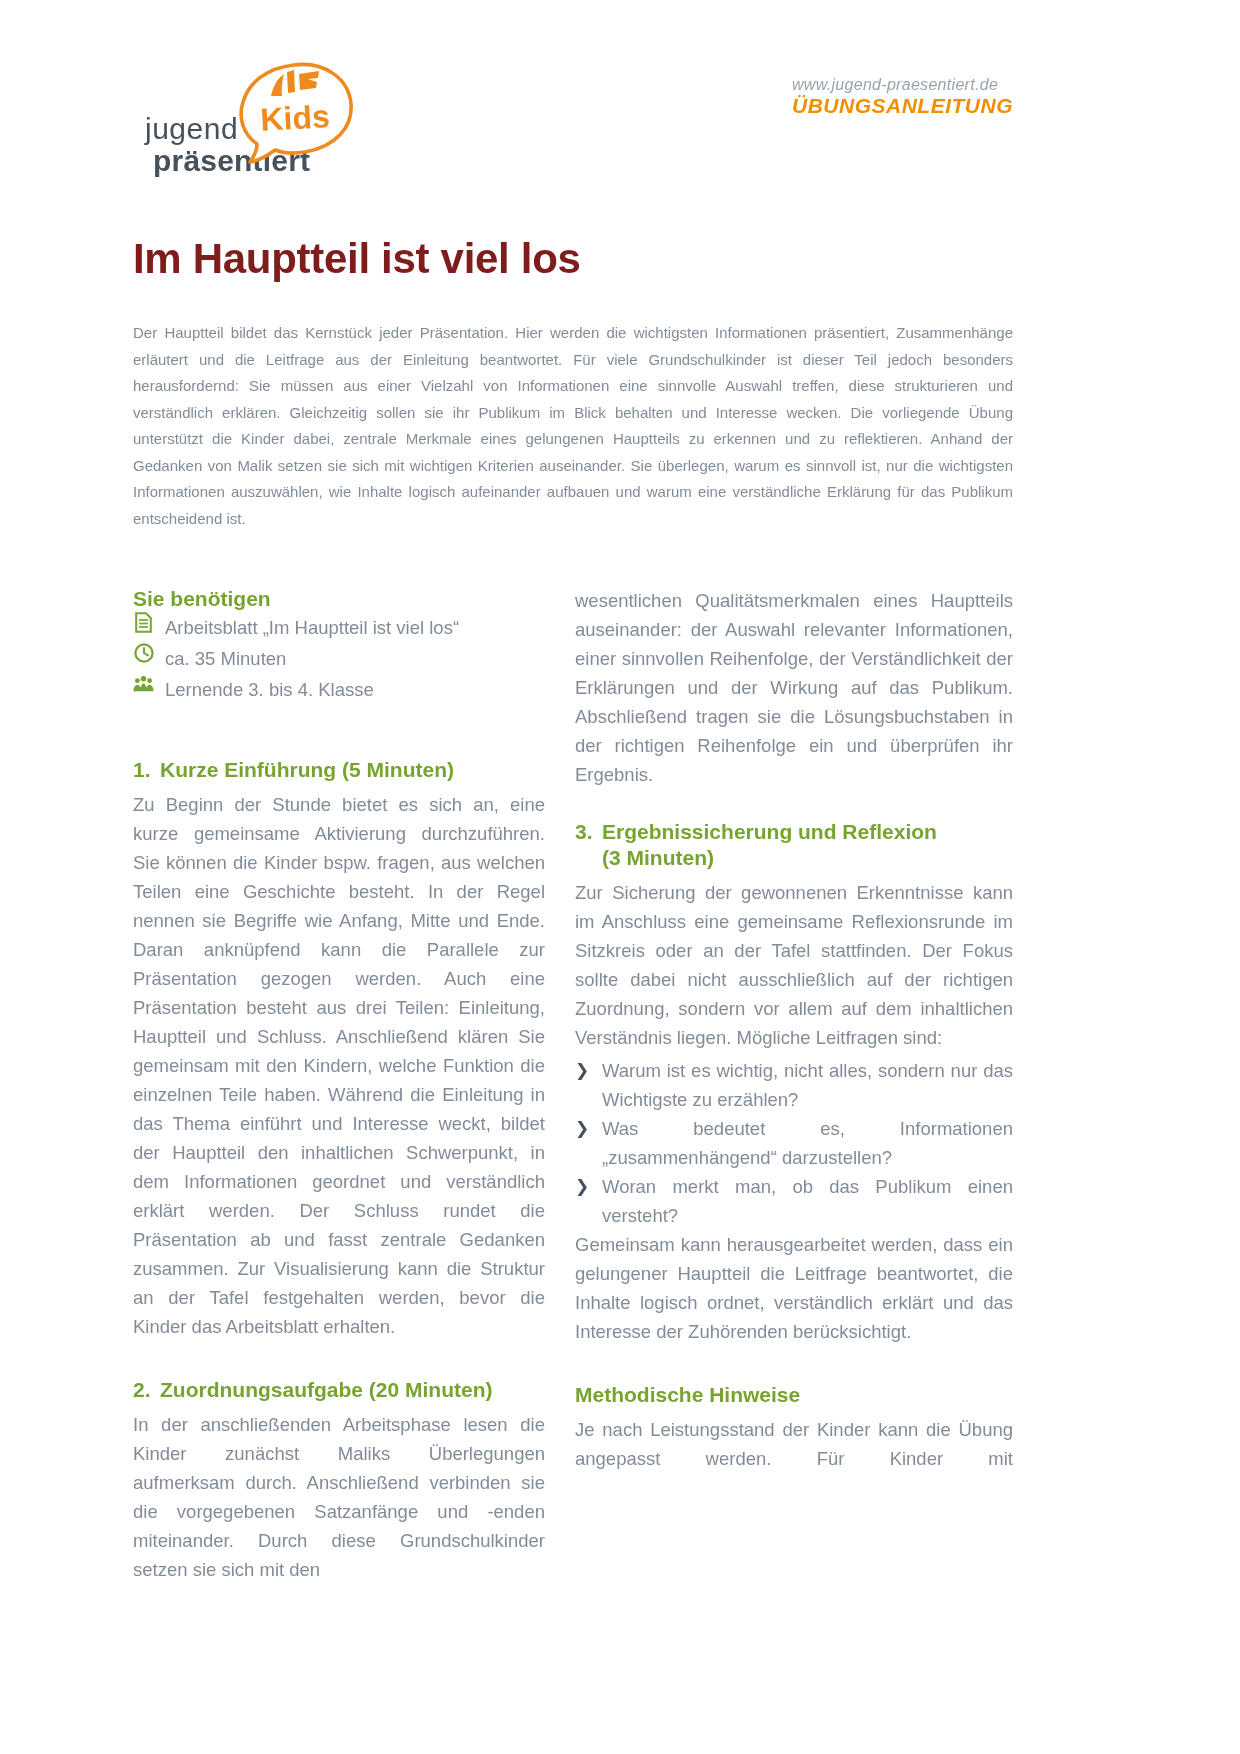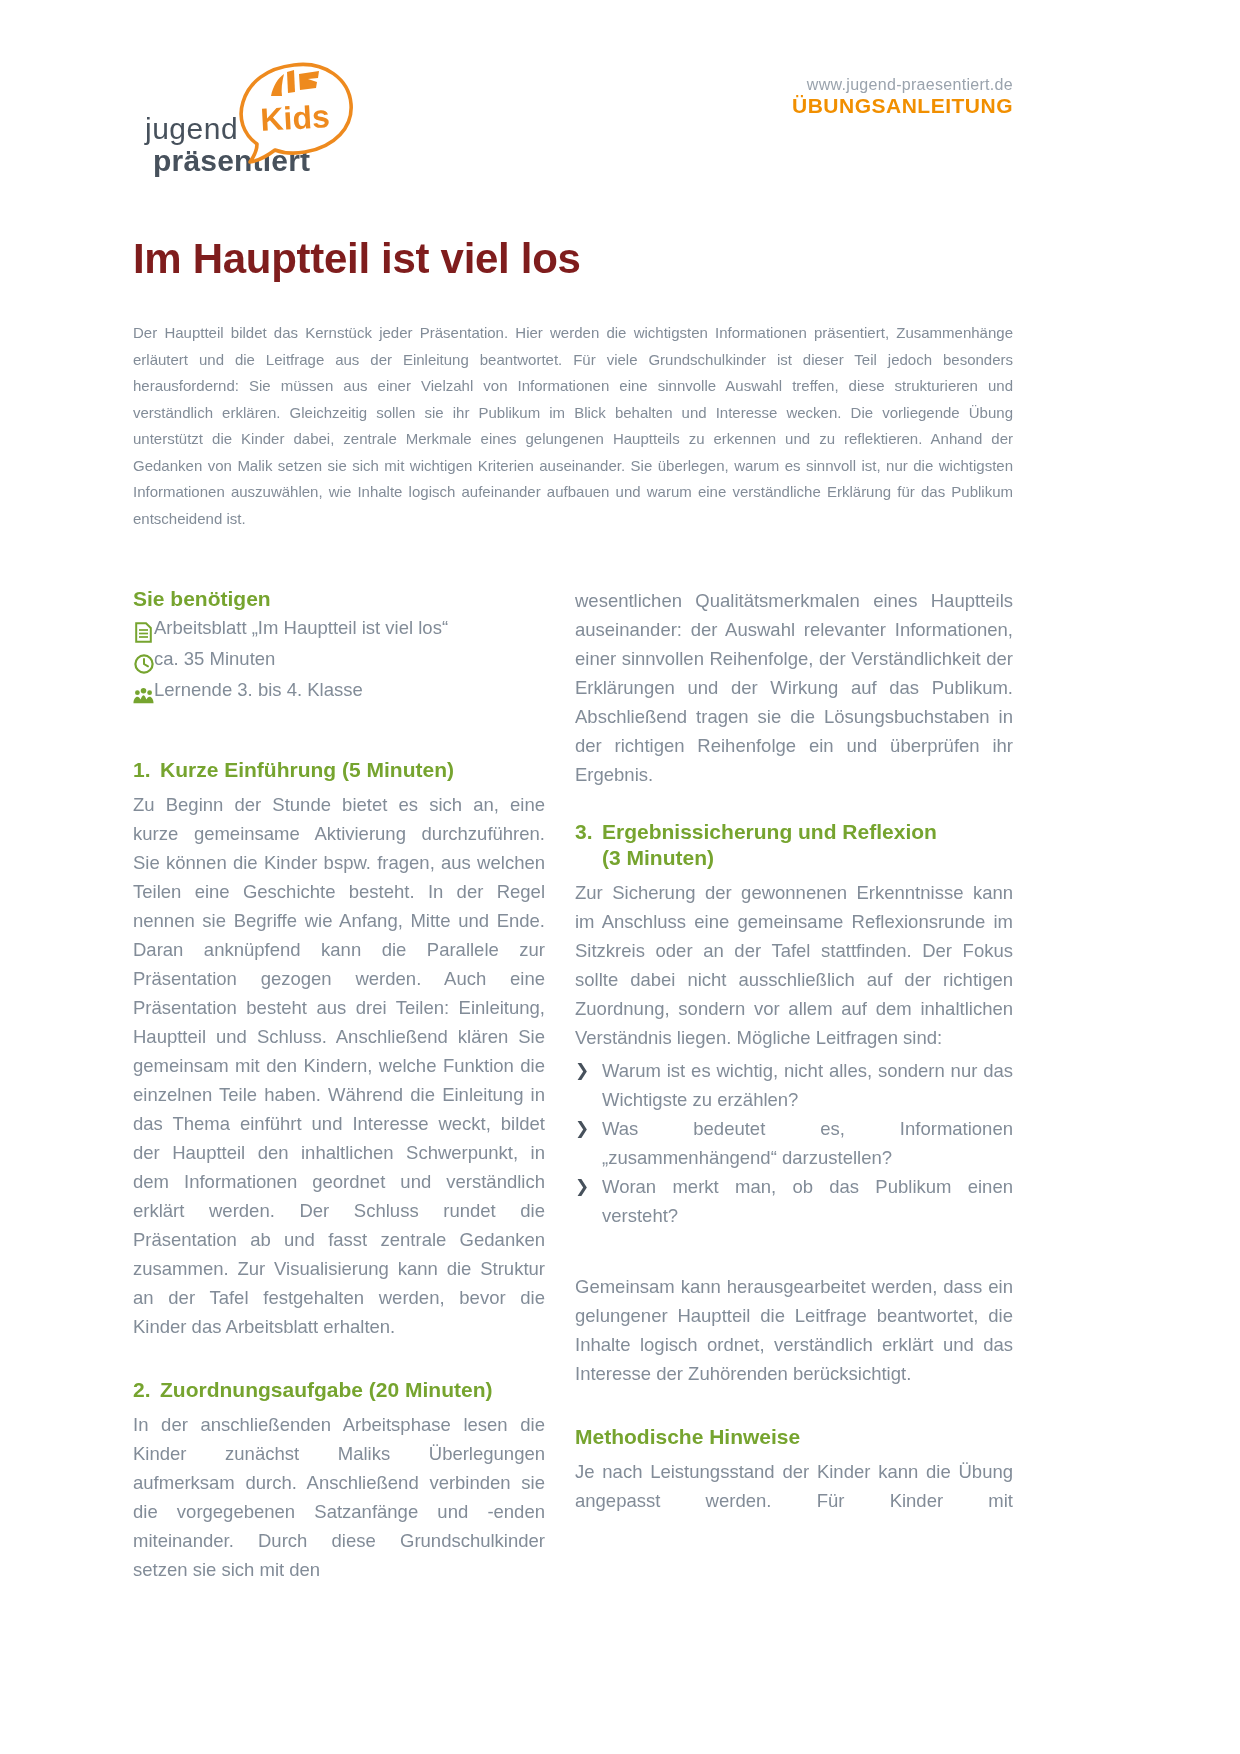--- a/index.html
+++ b/index.html
@@ -20,47 +20,47 @@
   .logo-word{position:absolute;left:12px;bottom:-4px;line-height:1.05;color:#47515c;}
   .logo-l1{display:block;font-size:30px;font-weight:400;letter-spacing:.5px;}
   .logo-l2{display:block;font-size:30px;font-weight:700;letter-spacing:.2px;margin-left:8px;}
   .bubble{position:absolute;left:98px;top:0;width:126px;height:112px;}
   .bubble svg{position:absolute;left:0;top:0;}
   .kids-label{
     position:absolute;left:24px;top:40px;width:80px;text-align:center;
     font-size:32px;font-weight:700;color:#ee8a1e;transform:rotate(-3deg);
     letter-spacing:0;
   }
-  .header-right{text-align:right;padding-top:16px;}
+  .header-right{padding-top:16px;font-style:italic;}
   .website{font-size:16px;color:#9aa3ad;letter-spacing:.3px;text-decoration:none;display:block;}
   .doctype{font-size:21px;font-weight:700;color:#f18f00;letter-spacing:.5px;margin-top:0;}
   
   .title{margin-top:64px;font-size:42px;line-height:1.1;font-weight:700;color:#7f1d1d;letter-spacing:-.3px;}
   .intro{margin-top:38px;font-size:15px;line-height:26.5px;text-align:justify;}
   
   .columns{display:grid;grid-template-columns:412px 438px;column-gap:30px;margin-top:54px;}
   .col{min-width:0;}
   p{margin:0;}
   .body-text{font-size:18.5px;line-height:29px;text-align:justify;}
   .green-h{color:#76a42f;font-weight:700;font-size:21px;line-height:26px;}
   .req-heading{}
   .req-list{list-style:none;margin:0;padding:0;}
-  .req-item{display:flex;align-items:flex-end;gap:0;font-size:18.5px;line-height:31px;}
+  .req-item{display:flex;align-items:flex-start;gap:11px;font-size:18.5px;line-height:31px;}
   .req-icon{flex:0 0 auto;display:inline-flex;width:21px;justify-content:center;}
   .sec{margin-top:52px;}
   .sec-tight{margin-top:34px;}
   .sec-heading{display:flex;}
   .sec-num{flex:0 0 27px;}
   .sec-heading-l2{padding-left:27px;}
   .sec-body{margin-top:7px;}
   .bullets{list-style:none;margin:4px 0 0 0;padding:0;}
   .bullet{display:flex;margin:0;}
   .chev{flex:0 0 27px;color:#47515c;font-weight:700;font-size:17px;line-height:29px;}
   .bullet p{flex:1;}
-  .closing{margin-top:42px;}
+  .closing{}
   .stretch-last{text-align-last:justify;}
   .mt30{margin-top:30px;}
   .mt36{margin-top:36px;}
 </style>
 </head>
 <body>
 
 <div class="page">
 
   <div class="header">

